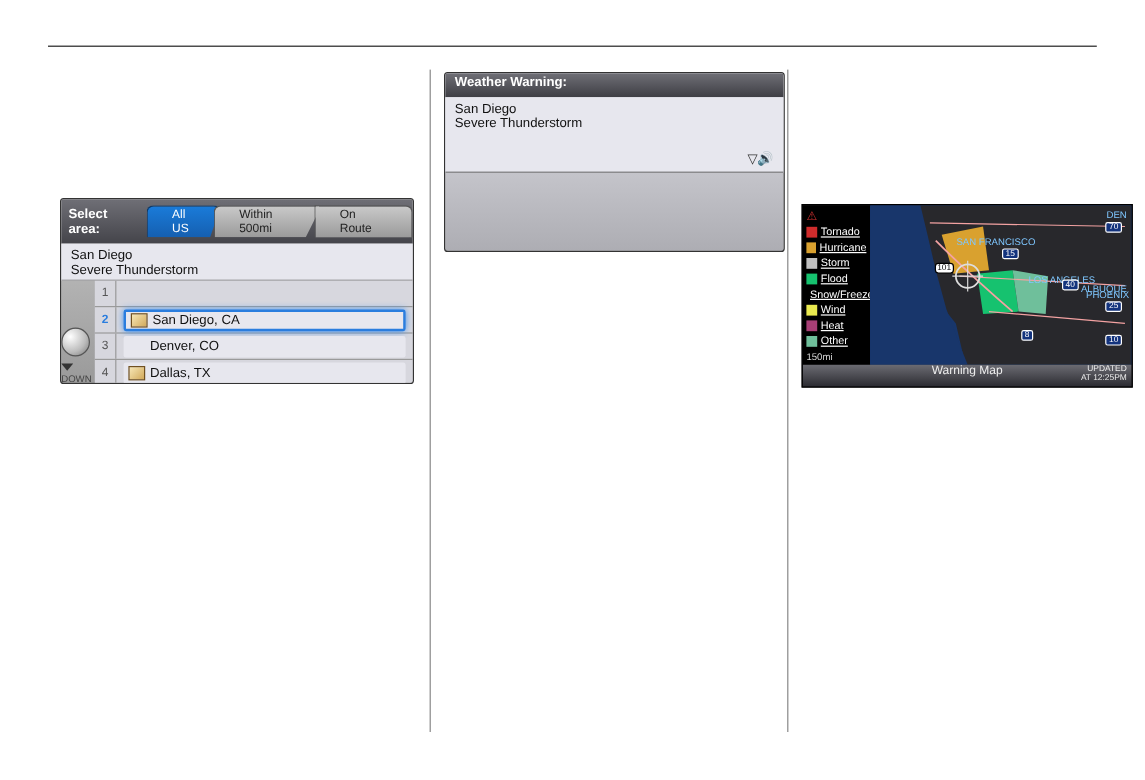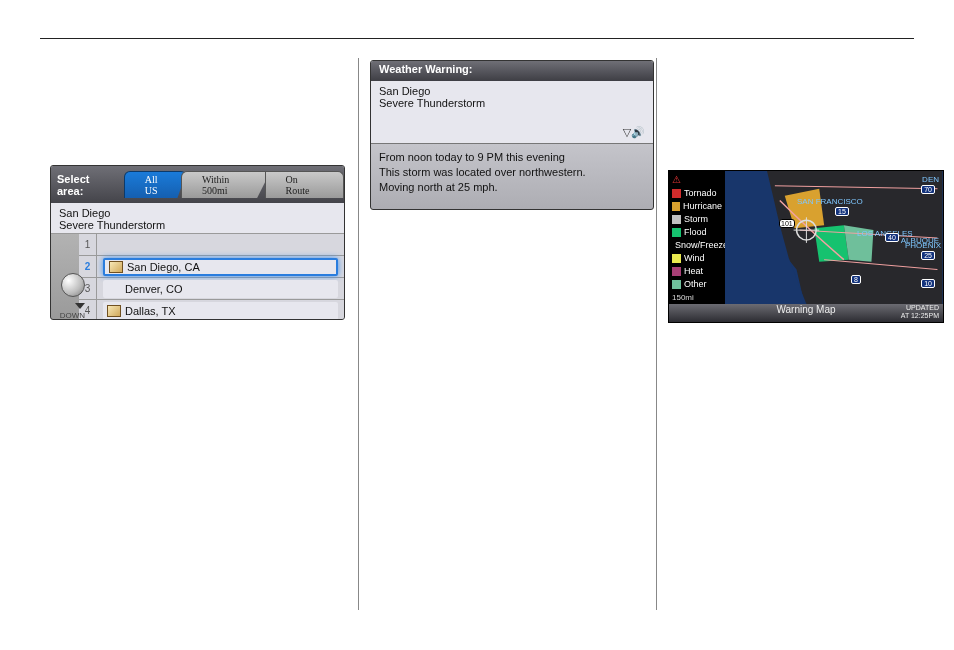--- a/index.html
+++ b/index.html
@@ -49,21 +49,20 @@
   .p1-tabs { display: flex; margin-left: 6px; gap: 0; }
   .p1-tab {
     padding: 2px 20px;
     background: linear-gradient(#c9c9c9,#9a9a9a);
     color: #222;
     border: 1px solid #555;
     border-bottom: none;
     border-radius: 6px 6px 0 0;
     font-size: 10px;
     position: relative;
-    font-family: Liberation Serif, serif;
   }
   .p1-tab.active {
     background: linear-gradient(#1a7bd9, #155fb0);
     color: #fff;
     border-color: #0c3a6a;
   }
   .p1-tab.cut {
     clip-path: polygon(0 0, 100% 0, 85% 100%, 0 100%);
     padding-right: 14px;
     margin-right: -6px;
@@ -118,21 +117,21 @@
     width: 14px; height: 12px;
     background: linear-gradient(135deg,#f7e7b6,#d1a95b);
     border: 1px solid #705020;
     margin-right: 4px;
   }
   .knob-col {
     position: absolute;
     left: 0; bottom: 0;
     width: 34px;
     height: 90px;
-    display:flex;flex-direction:column;align-items:flex-end;justify-content:flex-end;
+    display:flex;flex-direction:column;align-items:flex-start;justify-content:flex-end;
     gap:2px;
     padding-bottom:2px;
   }
   .knob {
     width: 24px; height:24px;
     border-radius:50%;
     background: radial-gradient(circle at 30% 30%, #fff, #bbb 60%, #777);
     border: 1px solid #555;
     margin-bottom: 4px;
   }
@@ -196,21 +195,21 @@
   .p3-legend {
     position: absolute;
     left: 0; top: 0; bottom: 18px;
     width: 56px;
     background: #000;
     display:flex;
     flex-direction:column;
     padding: 3px 3px;
     gap: 1px;
   }
-  .leg-row { display:flex; align-items:center; height: 12px;}
+  .leg-row { display:flex; align-items:center; height: 12px; text-decoration: underline;}
   .sw { width: 9px; height: 9px; margin-right: 3px; }
   .p3-mapwrap {
     position: absolute;
     left: 56px; right:0; top:0; bottom:18px;
     background:#18366b;
   }
   .p3-footer {
     position: absolute;
     left:0; right:0; bottom:0;
     height:18px;
@@ -315,25 +314,20 @@
 </div>
 
 <div class="panel2">
   <div class="p2-header">Weather Warning:</div>
   <div class="p2-section">
     <div>San Diego</div>
     <div>Severe Thunderstorm</div>
     <div style="height:30px;"></div>
     <span class="speaker">▽🔊</span>
   </div>
-  <div class="p2-body">
-    <div>From noon today to 9 PM this evening</div>
-    <div>This storm was located over northwestern.</div>
-    <div>Moving north at 25 mph.</div>
-  </div>
 </div>
 
 <div class="panel3">
   <div class="p3-body">
     <div class="p3-legend">
       <div style="height:12px; color:#d33; font-size:10px;">⚠</div>
       <div class="leg-row">
           <span class="sw" style="background:#d02c2c"></span>
           <span>Tornado</span>
         </div>

